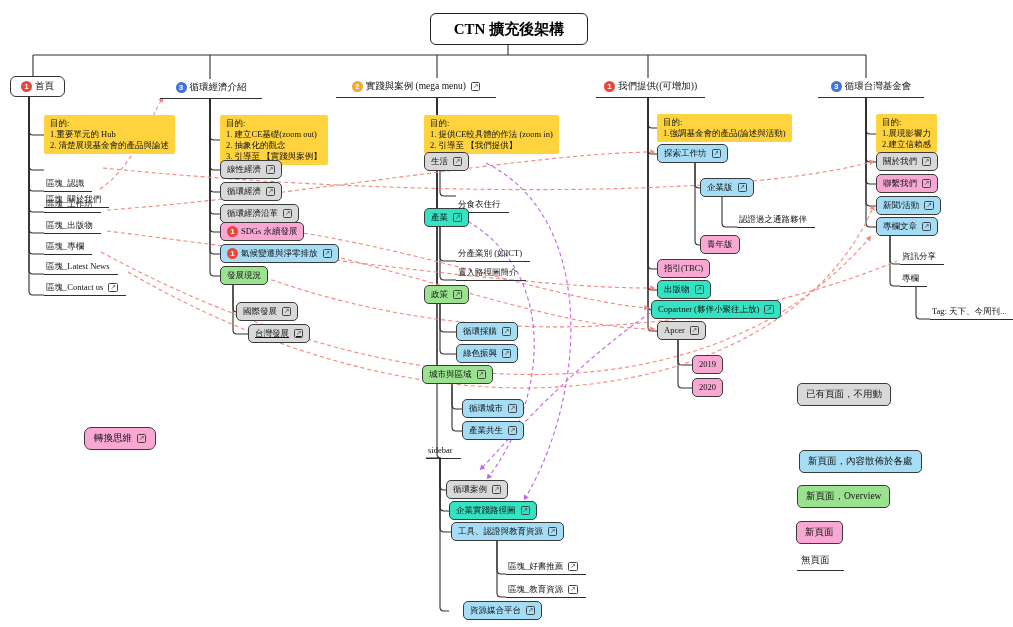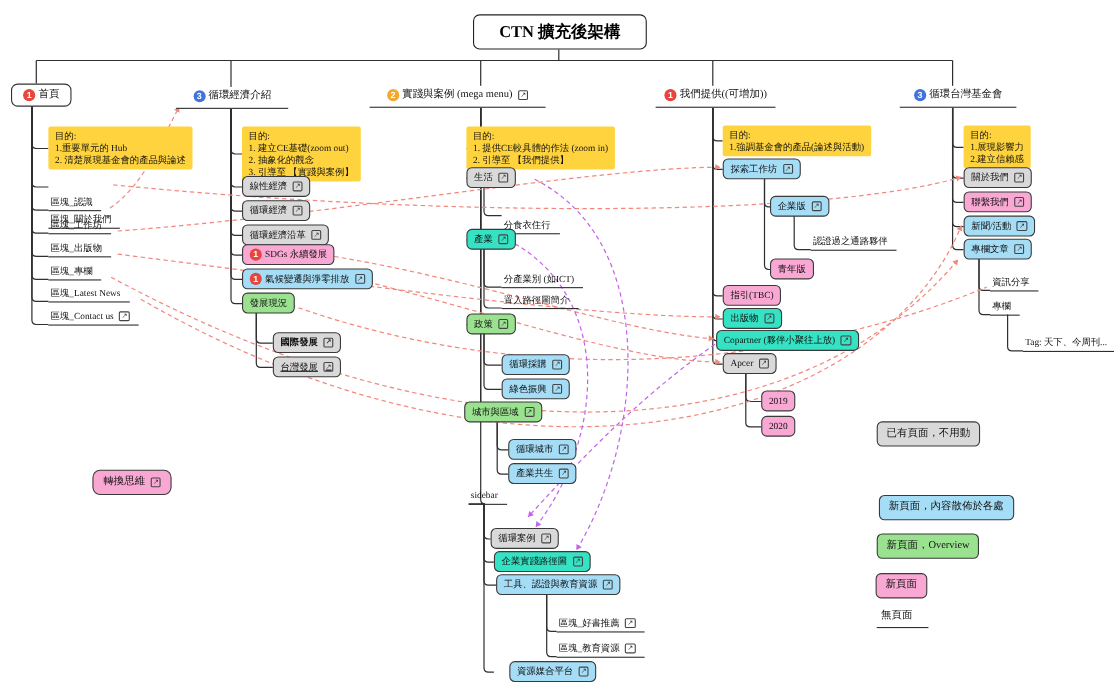--- a/index.html
+++ b/index.html
@@ -183,21 +183,21 @@
       <span class="lbl">SDGs 永續發展</span>
     </div>
     <div class="node s-blue" style="left: 220px; top: 244px;">
       <span class="badge" style="background: rgb(232, 69, 60);">1</span>
       <span class="lbl">氣候變遷與淨零排放</span>
       <span class="ext">↗</span>
     </div>
     <div class="node s-green" style="left: 220px; top: 266px;">
       <span class="lbl">發展現況</span>
     </div>
-    <div class="node s-gray" style="left: 248px; top: 302px; font-weight: bold;">
+    <div class="node s-gray" style="left: 236px; top: 302px;">
       <span class="lbl">國際發展</span>
       <span class="ext">↗</span>
     </div>
     <div class="node s-gray" style="left: 248px; top: 324px; text-decoration: underline;">
       <span class="lbl">台灣發展</span>
       <span class="ext">↗</span>
     </div>
     <div class="node s-branch" style="left: 336px; top: 78px; min-width: 160px;">
       <span class="badge" style="background: rgb(240, 168, 50);">2</span>
       <span class="lbl">實踐與案例 (mega menu)</span>

